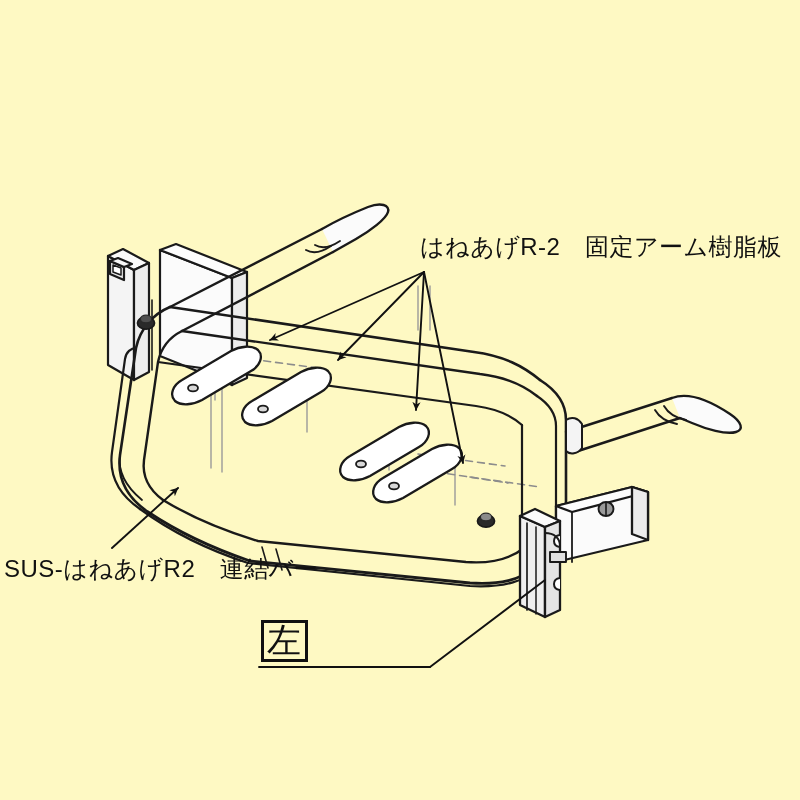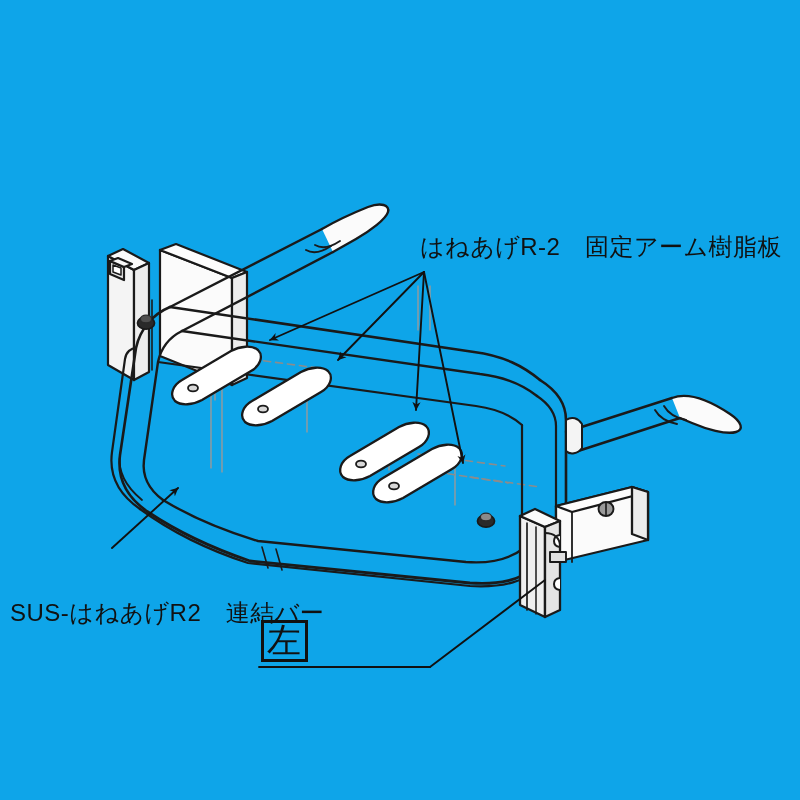--- a/index.html
+++ b/index.html
@@ -4,21 +4,21 @@
 <style>
   html, body {
     margin: 0;
     padding: 0;
     background: #ffffff;
   }
   #canvas {
     position: relative;
     width: 800px;
     height: 800px;
-    background: #0ea5e9;
+    background: #fef9c3;
     overflow: hidden;
     font-family: "Liberation Sans", "DejaVu Sans", sans-serif;
   }
   #artboard {
     position: absolute;
     inset: 0;
     width: 800px;
     height: 800px;
   }
   .lbl {
@@ -27,24 +27,23 @@
     color: #111111;
     font-family: "Liberation Sans", "DejaVu Sans", sans-serif;
     letter-spacing: 0.5px;
   }
   #label-arm-resin {
     left: 420px;
     top: 231px;
     font-size: 24px;
   }
   #label-sus-bar {
-    left: 10px;
+    left: 4px;
     top: 553px;
     font-size: 24px;
-    margin-top: 44px;
   }
   #label-left-seal {
     left: 261px;
     top: 620px;
     font-size: 34px;
     display: flex;
     align-items: center;
     gap: 2px;
   }
   #label-left-seal .boxed {

